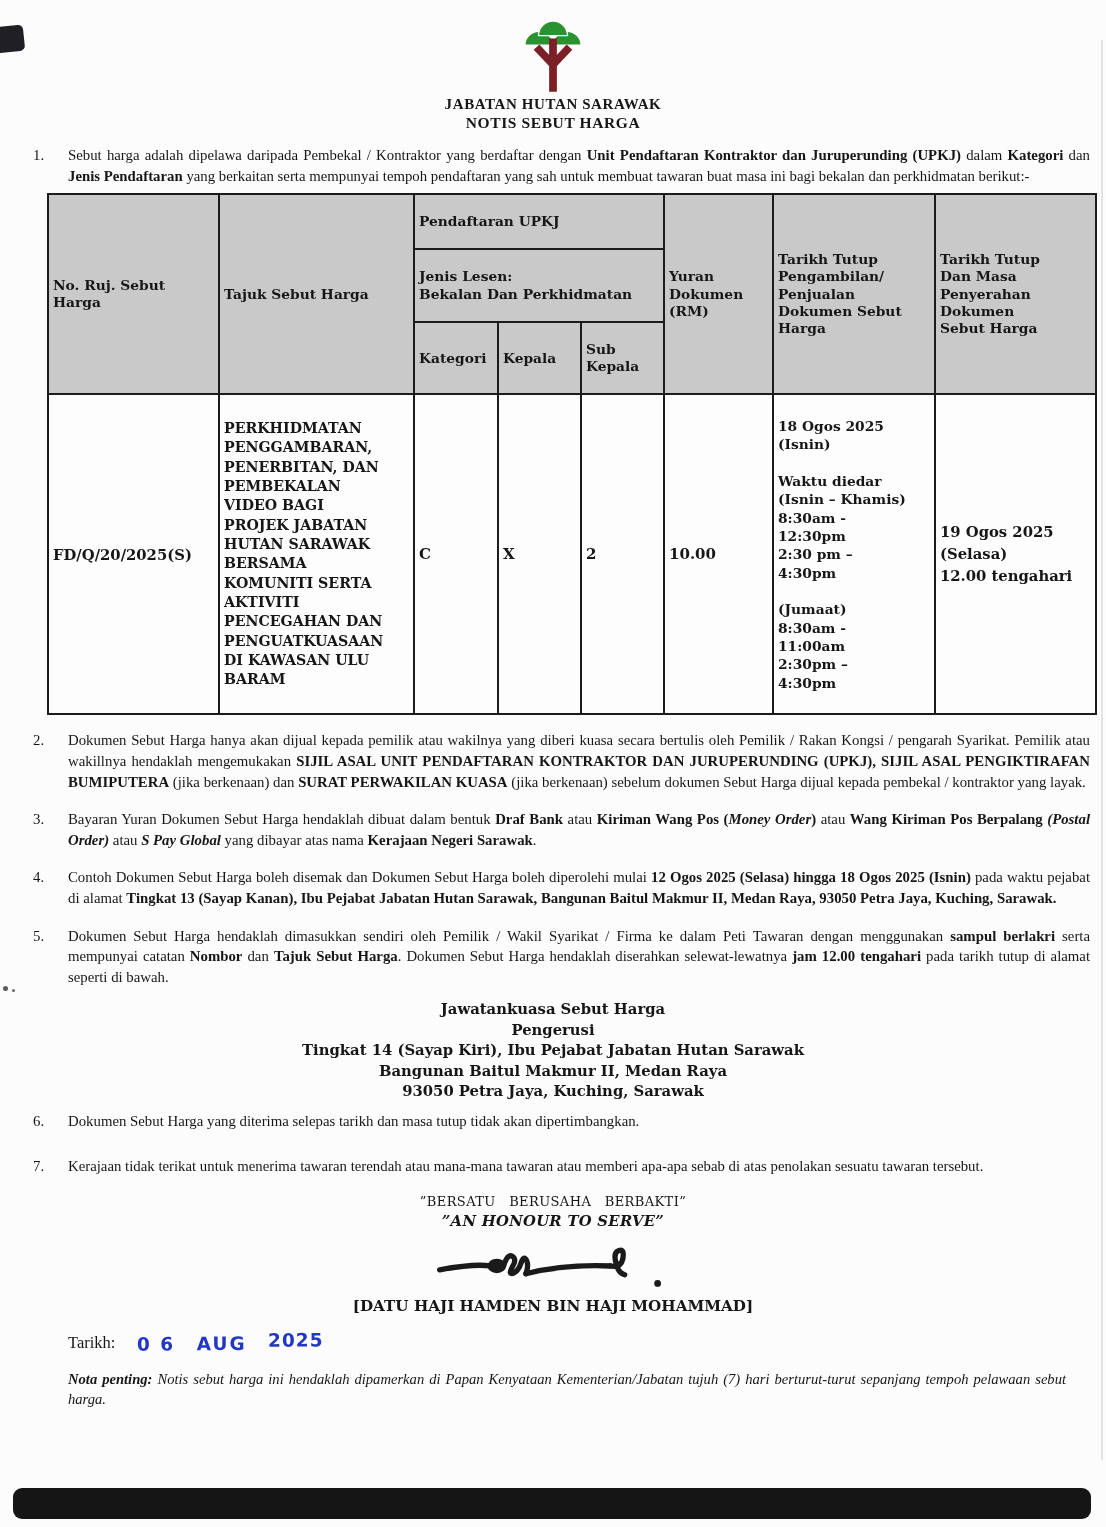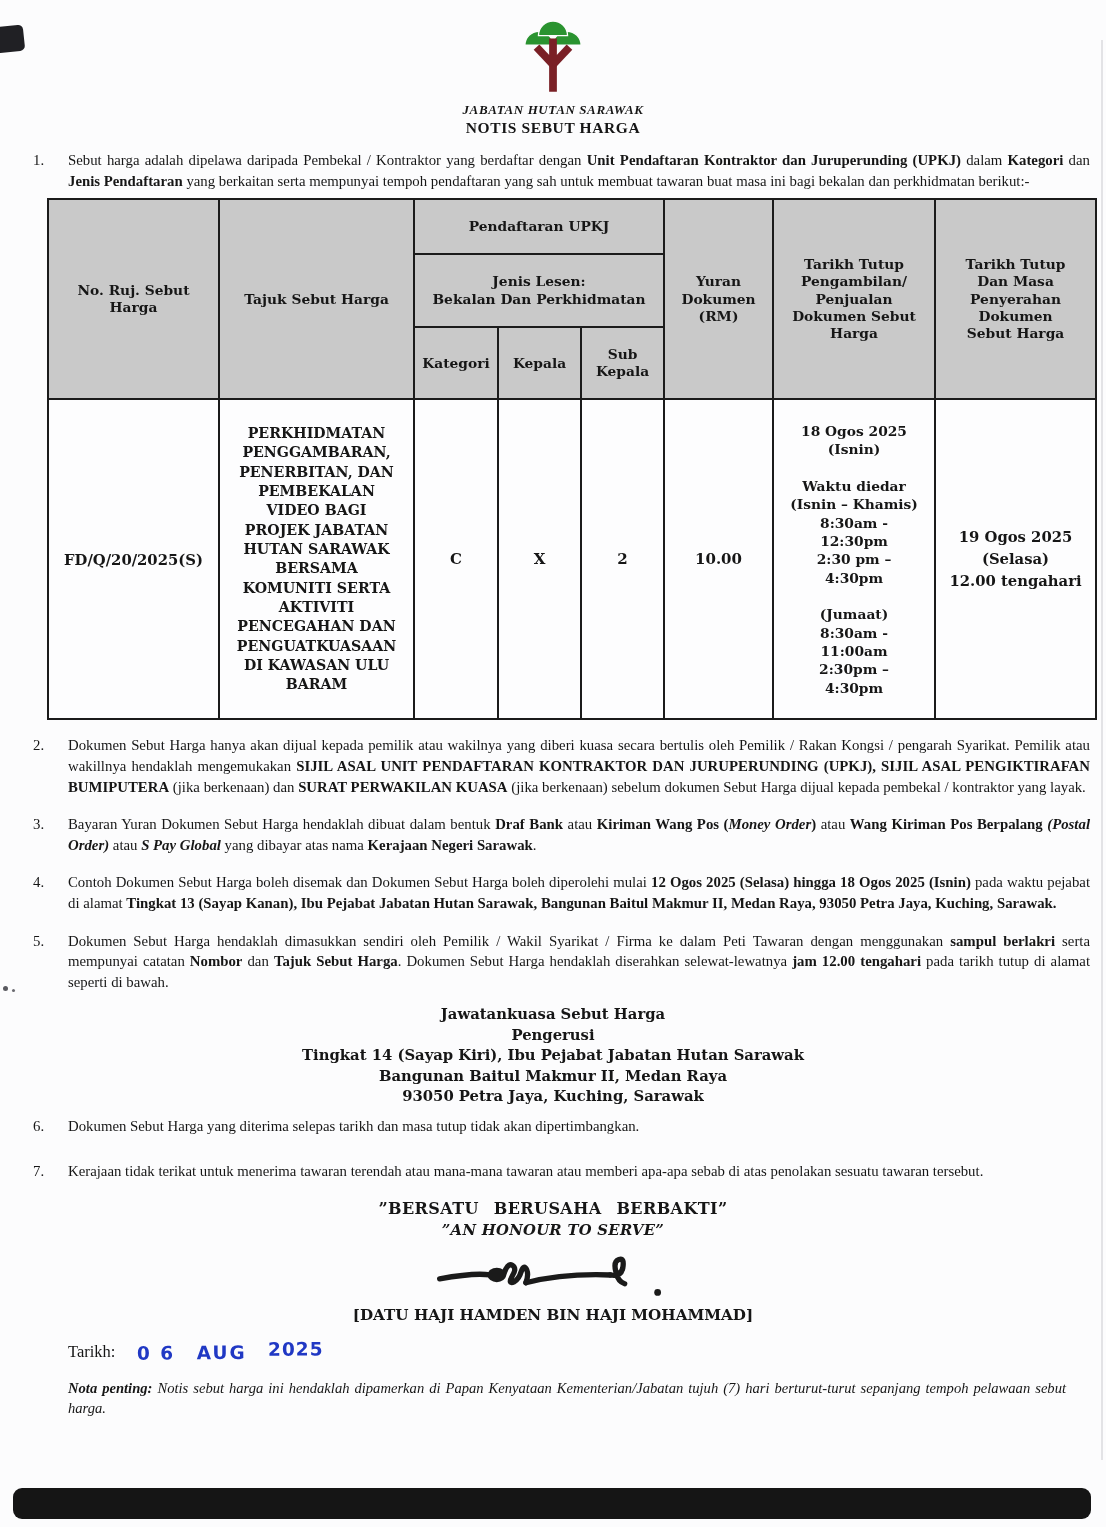--- a/index.html
+++ b/index.html
@@ -12,21 +12,21 @@
     font-family:"Liberation Serif", serif;
     color:#161616;
     overflow:hidden;
   }
   .b{font-weight:bold;}
   .i{font-style:italic;}
   .pre{white-space:pre-line;}
 
   
   .logo-wrap{display:flex;justify-content:center;margin:0;padding-top:12px;}
-  .org-title{text-align:center;font-weight:bold;font-size:13px;letter-spacing:.6px;margin-top:8px;font-style:italic;}
+  .org-title{text-align:center;font-weight:bold;font-size:15px;letter-spacing:.6px;margin-top:2px;}
   .doc-title{text-align:center;font-weight:bold;font-size:15.5px;letter-spacing:.6px;margin-top:1px;}
 
   
   .plist{margin:0 16px 0 33px;}
   .pitem{display:flex;font-size:14.8px;line-height:20.6px;text-align:justify;}
   .pnum{width:35px;flex:0 0 35px;}
   .ptext{flex:1;}
   .mt-p1{margin-top:13px;}
   .mt-p2{margin-top:15px;}
   .mt-p3{margin-top:17px;}
@@ -38,21 +38,21 @@
   
   table.quote{
     border-collapse:collapse;
     table-layout:fixed;
     margin:7px 0 0 47px;
     width:1048px;
     font-family:"DejaVu Serif", serif;
   }
   table.quote th, table.quote td{
     border:2px solid #1b1b1b;
-    text-align:center;
+    text-align:left;
     vertical-align:middle;
     padding:18px 4px;
     overflow:hidden;
   }
   table.quote th{
     background:#c9c9c9;
     font-weight:bold;
     font-size:13.8px;
     line-height:1.25;
   }
@@ -72,21 +72,21 @@
     margin-top:12px;
     text-align:center;
     font-family:"DejaVu Serif", serif;
     font-weight:bold;
     font-size:14.8px;
     line-height:20.5px;
   }
 
   
   .motto{margin-top:17px;text-align:center;font-family:"DejaVu Serif", serif;}
-  .motto-line1{font-weight:bold;font-size:16px;word-spacing:9px;letter-spacing:.4px;}
+  .motto-line1{font-weight:normal;font-size:13px;word-spacing:9px;letter-spacing:.4px;}
   .motto-line2{font-weight:bold;font-style:italic;font-size:14.8px;margin-top:3px;letter-spacing:.3px;}
 
   
   .sig-wrap{display:flex;justify-content:center;margin-top:5px;}
   .signatory{text-align:center;font-family:"DejaVu Serif", serif;font-weight:bold;line-height:21px;}
   .signatory .name{font-size:15.2px;}
   .signatory .title{font-size:14.8px;}
   .signatory .org{font-size:14.8px;}
 
   

